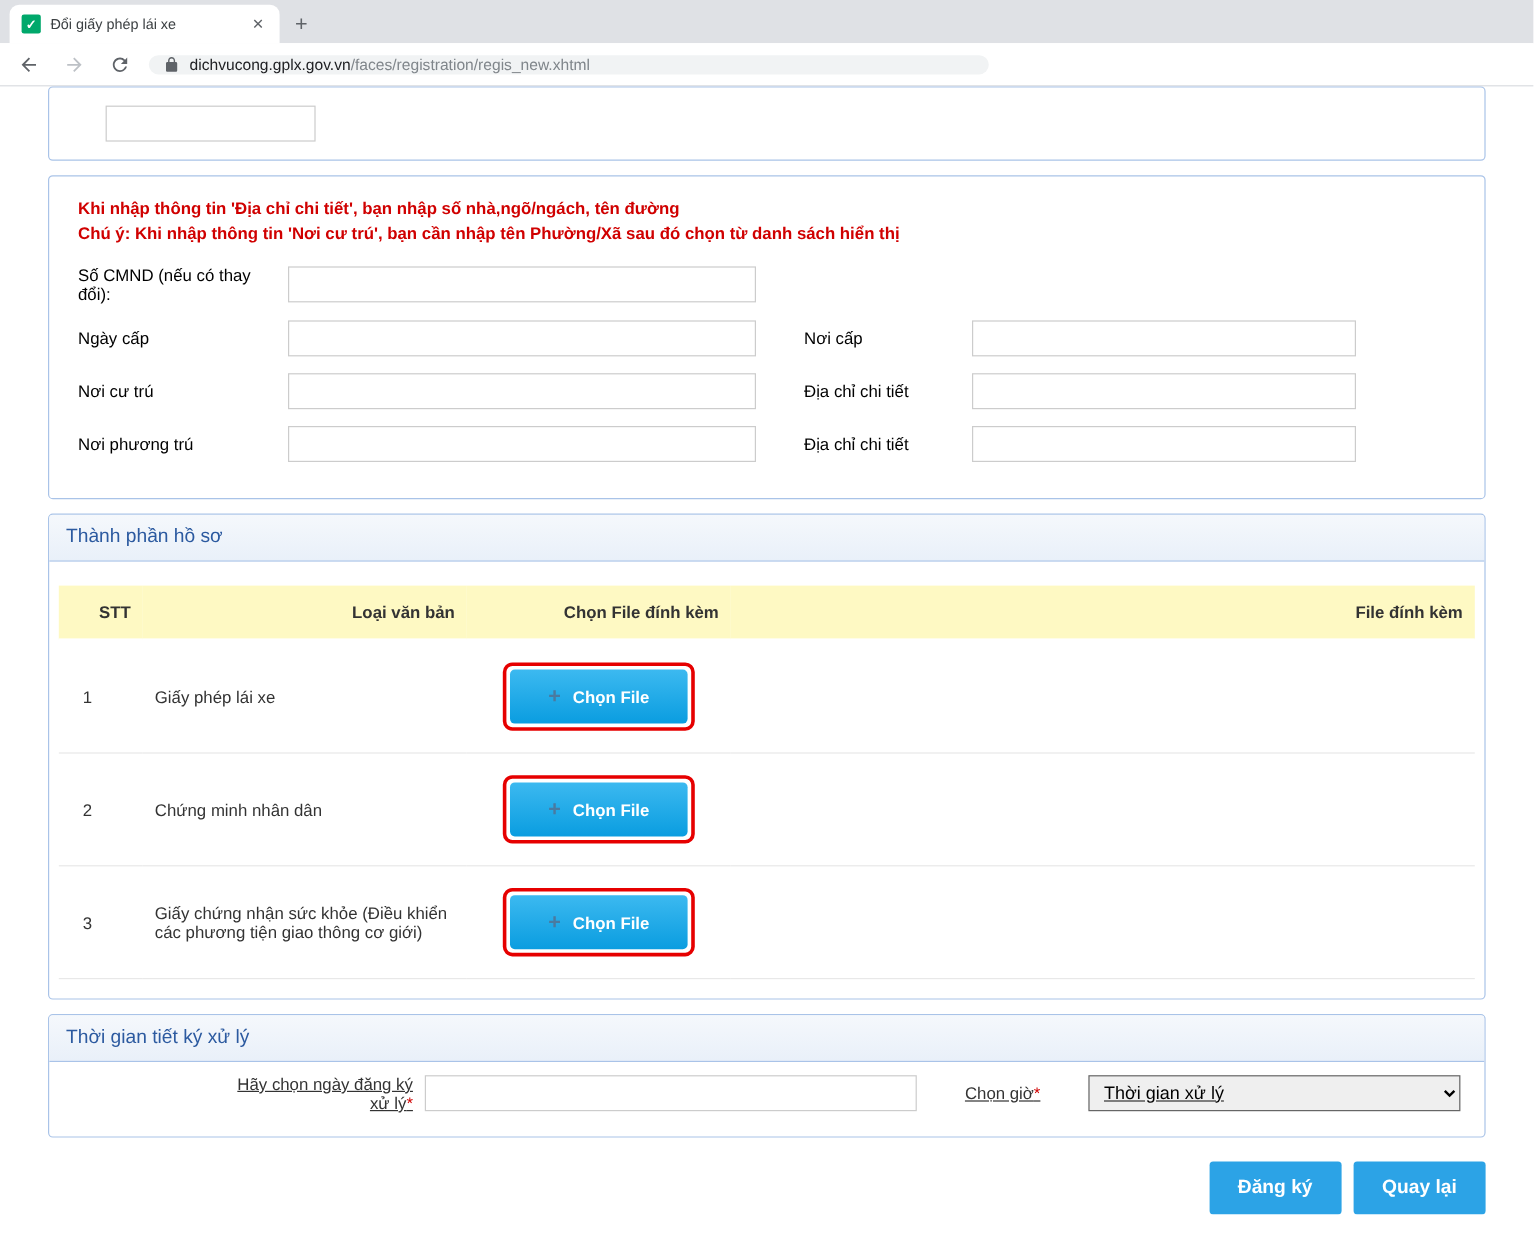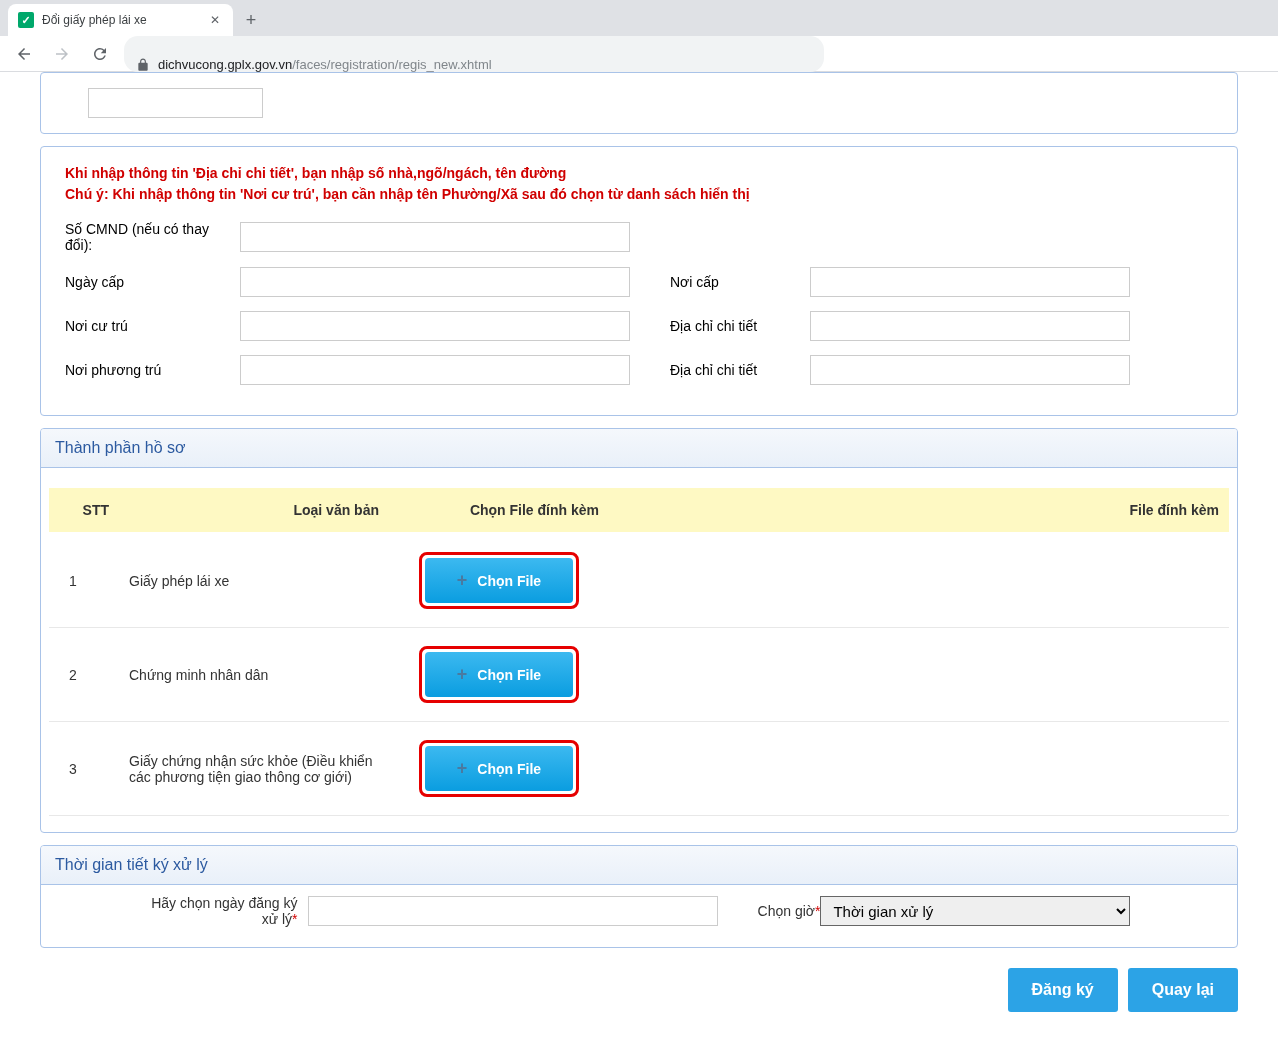--- a/index.html
+++ b/index.html
@@ -9,21 +9,21 @@
     .browser-tabs { background: #dfe1e5; height: 36px; display: flex; align-items: flex-end; padding-left: 8px; }
     .tab { background: #fff; height: 32px; width: 225px; border-radius: 8px 8px 0 0; display: flex; align-items: center; padding: 0 10px; gap: 8px; font-size: 12px; color: #3c4043; }
     .tab-favicon { width: 16px; height: 16px; background: #00a86b; border-radius: 2px; display: flex; align-items: center; justify-content: center; color: white; font-size: 11px; font-weight: bold; }
     .tab-title { flex: 1; white-space: nowrap; overflow: hidden; text-overflow: ellipsis; }
     .tab-close { width: 16px; height: 16px; display: flex; align-items: center; justify-content: center; color: #5f6368; cursor: pointer; }
     .new-tab { width: 28px; height: 28px; display: flex; align-items: center; justify-content: center; color: #5f6368; cursor: pointer; font-size: 18px; margin-left: 4px; margin-bottom: 2px;}
     
     .browser-bar { background: #fff; height: 36px; display: flex; align-items: center; padding: 0 10px; gap: 10px; border-bottom: 1px solid #dadce0; }
     .nav-btn { width: 28px; height: 28px; display: flex; align-items: center; justify-content: center; color: #5f6368; cursor: pointer; border-radius: 50%; }
     .nav-btn svg { width: 18px; height: 18px; }
-    .url-bar { flex: 1; max-width: 700px; height: 36px; background: #f1f3f4; border-radius: 14px; display: flex; align-items: flex-end; padding: 0 12px; gap: 8px; font-size: 13px; color: #5f6368; }
+    .url-bar { flex: 1; max-width: 700px; height: 16px; background: #f1f3f4; border-radius: 14px; display: flex; align-items: center; padding: 0 12px; gap: 8px; font-size: 13px; color: #5f6368; }
     .lock-icon { width: 14px; height: 14px; }
     .url-domain { color: #202124; }
     .url-path { color: #80868b; }
     
     
     .page { padding: 0 40px; }
     .panel { border: 1px solid #a9c3e8; border-radius: 4px; margin-bottom: 12px; background: #fff; overflow: hidden; }
     .panel-top-spacer { border: 1px solid #a9c3e8; border-radius: 4px; margin-bottom: 12px; padding: 15px; }
     .panel-top-spacer .inner-box { border: 1px solid #ccc; height: 30px; width: 175px; margin-left: 32px; }
     .panel-header { padding: 10px 14px; color: #2c5aa0; font-size: 16px; border-bottom: 1px solid #a9c3e8; background: linear-gradient(#f5f8fc, #e9f0f9); }
@@ -46,27 +46,27 @@
     .doc-table td { padding: 18px 10px; border-bottom: 1px solid #e8e8e8; background: #fff; }
     .doc-table td.stt { text-align: left; padding-left: 20px; width: 70px; }
     .doc-table td.doc-name { width: 270px; }
     .doc-table td.file-select { text-align: center; width: 220px; }
     
     .file-btn-wrap { display: inline-block; border: 3px solid #e60000; border-radius: 8px; padding: 3px; }
     .file-btn { background: linear-gradient(#3cb9f0, #0a9de0); color: #fff; border: none; padding: 12px 32px; border-radius: 4px; font-weight: bold; font-size: 14px; cursor: pointer; display: flex; align-items: center; gap: 10px; }
     .file-btn .plus { color: #4a7aa0; font-size: 18px; font-weight: bold; }
     
     
-    .proc-row { display: flex; justify-content: center; align-items: center; padding: 10px 20px 20px; gap: 40px; }
+    .proc-row { display: flex; justify-content: flex-end; align-items: center; padding: 10px 20px 20px; gap: 40px; text-decoration: underline; }
     .proc-left { display: flex; align-items: center; gap: 10px; }
     .proc-right { display: flex; align-items: center; gap: 0; }
     .proc-label { text-align: right; width: 150px; }
     .proc-input { height: 30px; border: 1px solid #ccc; padding: 0 8px; width: 410px; }
     .req { color: #d00000; }
-    .proc-select { height: 30px; border: 1px solid #666; padding: 4px 8px; width: 310px; font-size: 15px; }
+    .proc-select { height: 30px; border: 1px solid #666; padding: 4px 8px; width: 310px; font-size: 15px; margin-left: 40px; }
     
     
     .footer-btns { display: flex; justify-content: flex-end; gap: 10px; padding: 8px 0 0; }
     .btn { padding: 13px 24px; border: none; border-radius: 3px; font-weight: bold; font-size: 16px; cursor: pointer; color: #fff; }
     .btn-primary { background: #2ca3e6; }
     .btn-secondary { background: #2ca3e6; }
   </style>
 </head>
 <body>
 

